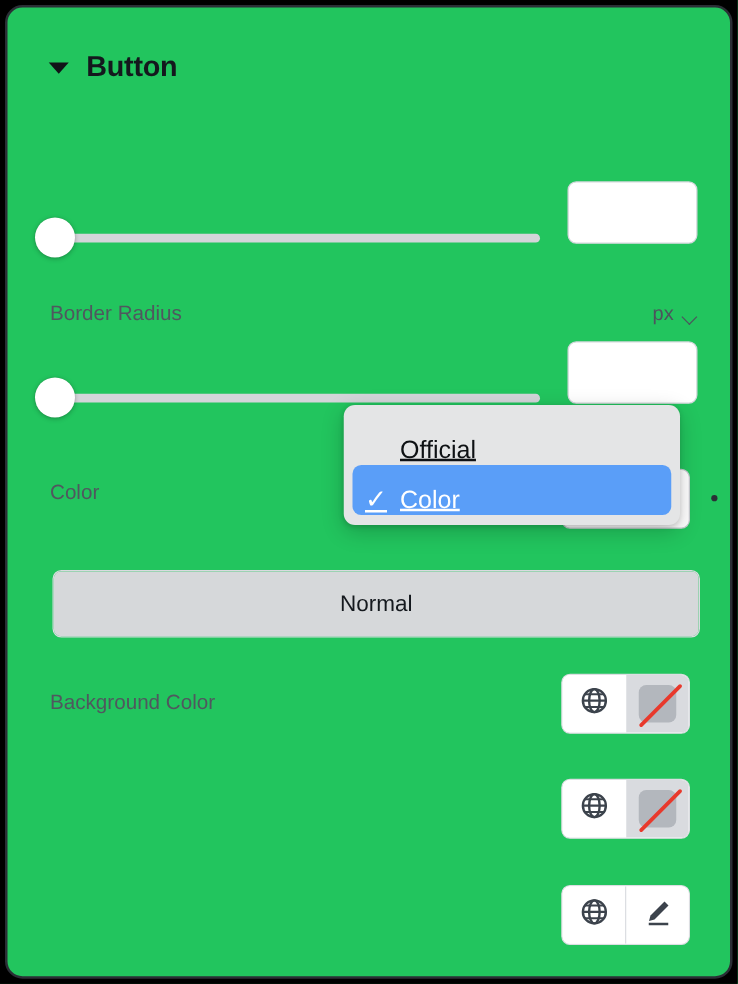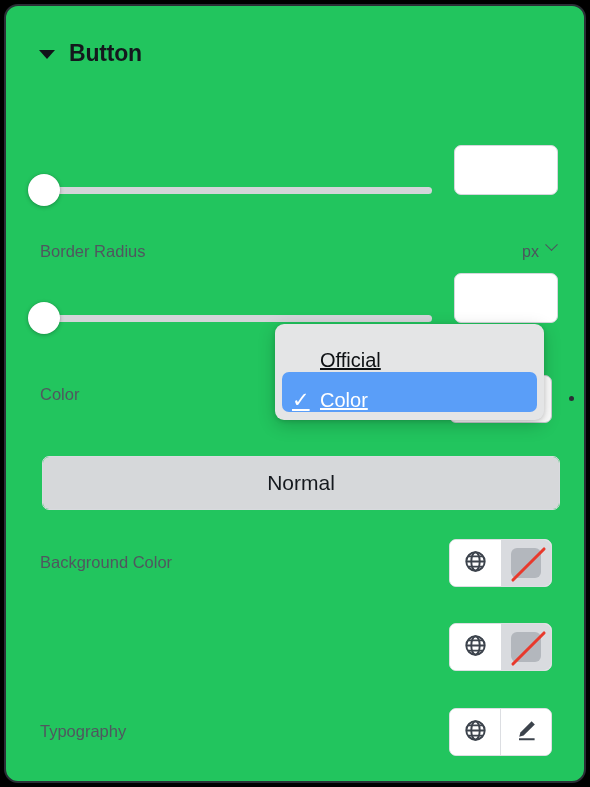--- a/index.html
+++ b/index.html
@@ -107,21 +107,21 @@
     width: 104px;
     height: 50px;
     border: 1px solid #d4d7dc;
     border-radius: 7px;
     background: #ffffff;
   }
 
   
   .unit-select {
     display: flex;
-    align-items: flex-start;
+    align-items: flex-end;
     gap: 8px;
     font-size: 16px;
     color: #4d545d;
   }
   .chev {
     display: inline-block;
     width: 9px; height: 9px;
     border-right: 1.8px solid #4d545d;
     border-bottom: 1.8px solid #4d545d;
     transform: rotate(45deg) translate(-2px,-2px);
@@ -138,21 +138,21 @@
     border-radius: 7px;
     display: flex;
     overflow: hidden;
     background: #ffffff;
   }
   .seg {
     flex: 1;
     display: flex;
     align-items: center;
     justify-content: center;
-    font-size: 21px;
+    font-size: 18px;
     color: #3c434c;
   }
   .seg.active {
     background: #d6d8da;
     color: #15191e;
   }
 
   
   .ctrl-pair {
     position: absolute;
@@ -342,23 +342,20 @@
           <line x1="4" y1="6.6" x2="20" y2="6.6" stroke="#3c434c" stroke-width="1.7"></line>
           <line x1="4" y1="17.4" x2="20" y2="17.4" stroke="#3c434c" stroke-width="1.7"></line>
         </svg>
       </span>
     </div>
     <div class="ctrl-half shaded">
       <span class="swatch-none"></span>
     </div>
   </div>
 
-  <div class="row" style="top:716px;">
-    <span class="row-label">Typography</span>
-  </div>
   <div class="ctrl-pair" style="top:702px;">
     <div class="ctrl-half">
       <span>
         <svg width="23" height="23" viewBox="0 0 24 24" aria-hidden="true">
           <circle cx="12" cy="12" r="9.6" fill="none" stroke="#3c434c" stroke-width="2"></circle>
           <ellipse cx="12" cy="12" rx="4.4" ry="9.6" fill="none" stroke="#3c434c" stroke-width="2"></ellipse>
           <line x1="2.4" y1="12" x2="21.6" y2="12" stroke="#3c434c" stroke-width="2"></line>
           <line x1="4" y1="6.6" x2="20" y2="6.6" stroke="#3c434c" stroke-width="1.7"></line>
           <line x1="4" y1="17.4" x2="20" y2="17.4" stroke="#3c434c" stroke-width="1.7"></line>
         </svg>

